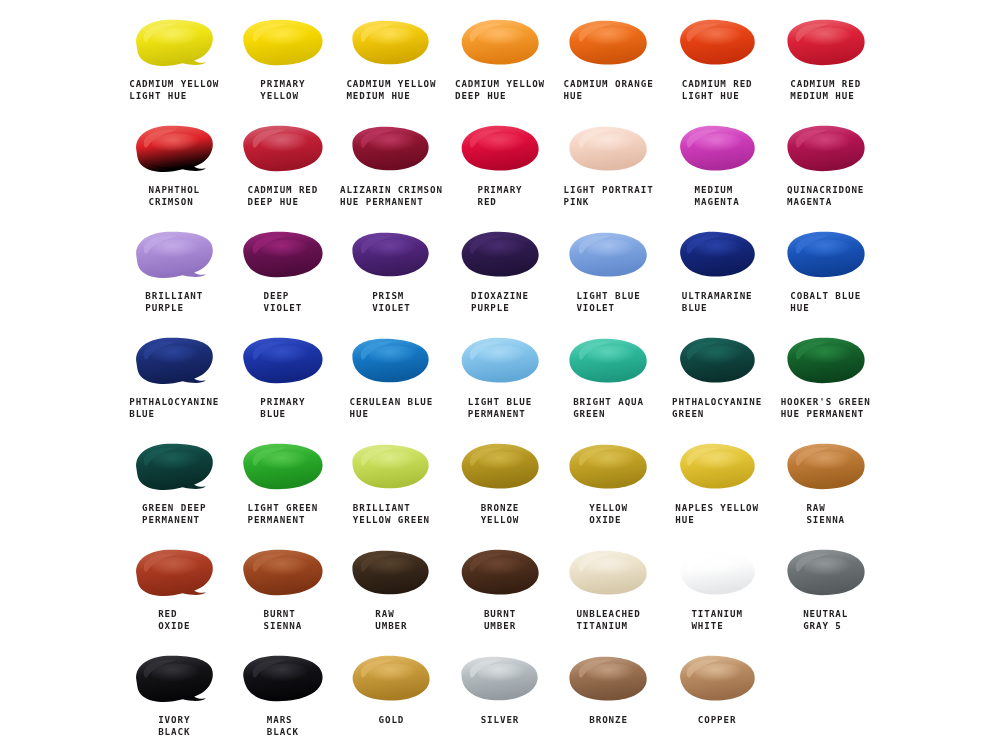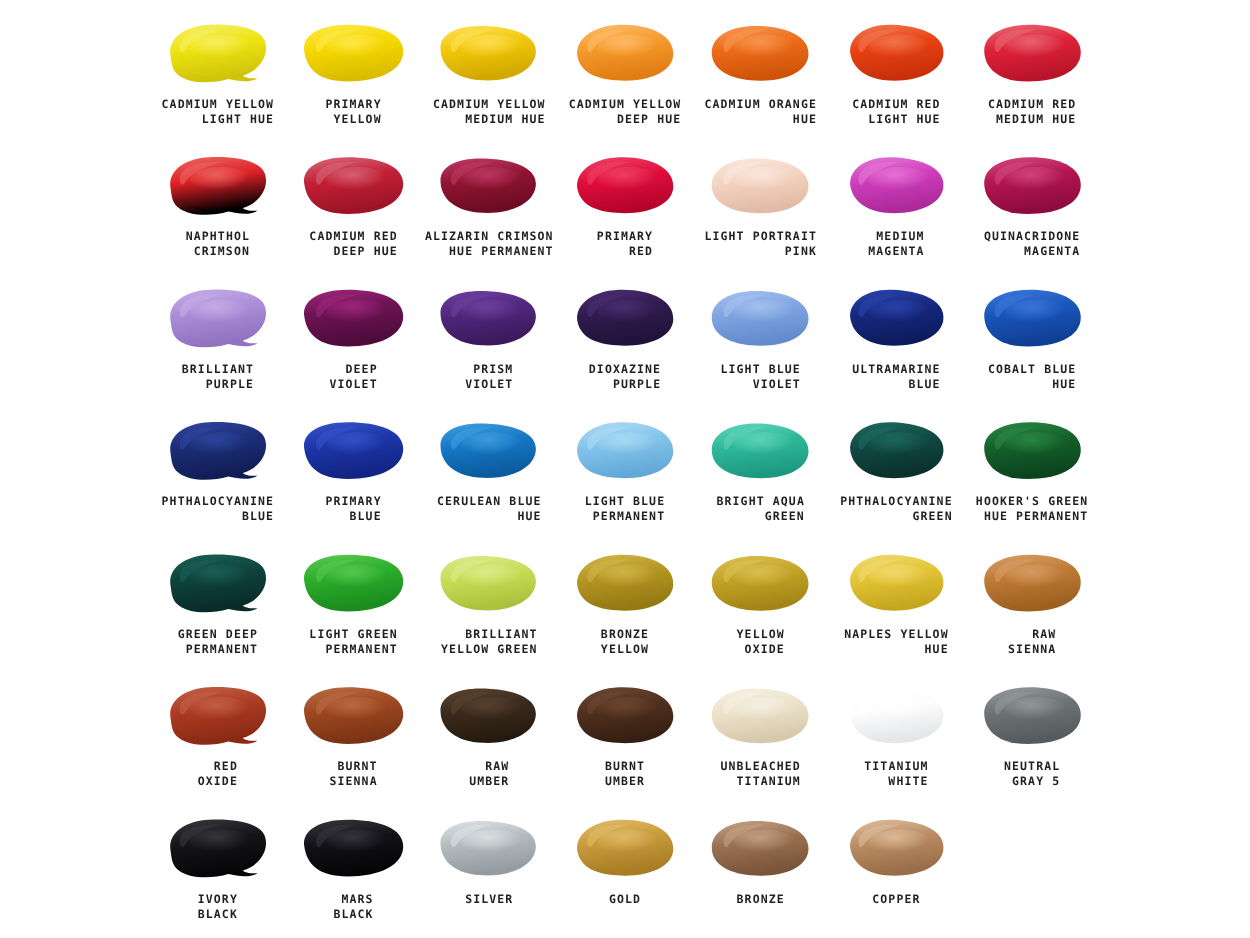--- a/index.html
+++ b/index.html
@@ -39,21 +39,21 @@
     justify-content: center;
     margin-top: 6px;
   }
   .blob-svg {
     display: block;
     width: 96px;
     height: 56px;
   }
   .swatch-label {
     margin-top: 6px;
-    text-align: right;
+    text-align: left;
     color: #231f20;
     font-size: 9.2px;
     line-height: 12.2px;
     letter-spacing: 0.9px;
     font-weight: 700;
     white-space: pre-line;
     text-transform: uppercase;
   }
 </style>
 </head>
@@ -1069,20 +1069,42 @@
           <path d="M24,44 C36,50 58,50 74,44 C60,52 38,53 24,44 Z" fill="#050507" opacity="0.5"></path>
         </svg>
       </div>
       <div class="swatch-label">MARS
 BLACK</div>
     </div>
     <div class="swatch-cell">
       <div class="blob-wrap">
         <svg class="blob-svg" viewBox="0 0 98 58" xmlns="http://www.w3.org/2000/svg">
           <defs>
+            <linearGradient id="g45" x1="0" y1="0" x2="0.25" y2="1">
+              <stop offset="0%" stop-color="#e4bd6b"></stop>
+              <stop offset="45%" stop-color="#c79a3c"></stop>
+              <stop offset="100%" stop-color="#a87d23"></stop>
+            </linearGradient>
+            <radialGradient id="h45" cx="0.42" cy="0.3" r="0.55">
+              <stop offset="0%" stop-color="#e4bd6b" stop-opacity="0.85"></stop>
+              <stop offset="100%" stop-color="#e4bd6b" stop-opacity="0"></stop>
+            </radialGradient>
+          </defs>
+          <path d="M10,33 C6,19 20,6 44,5 C70,4 90,14 89,30 C88,45 66,53 42,51 C24,50 13,44 10,33 Z" fill="url(#g45)"></path>
+          <path d="M18,20 C22,11 36,8 52,9 C40,13 28,17 22,26 C19,30 17,26 18,20 Z" fill="#e4bd6b" opacity="0.55"></path>
+          <ellipse cx="52" cy="24" rx="26" ry="11" fill="url(#h45)"></ellipse>
+          <path d="M24,44 C36,50 58,50 74,44 C60,52 38,53 24,44 Z" fill="#a87d23" opacity="0.5"></path>
+        </svg>
+      </div>
+      <div class="swatch-label">GOLD</div>
+    </div>
+    <div class="swatch-cell">
+      <div class="blob-wrap">
+        <svg class="blob-svg" viewBox="0 0 98 58" xmlns="http://www.w3.org/2000/svg">
+          <defs>
             <linearGradient id="g44" x1="0" y1="0" x2="0.25" y2="1">
               <stop offset="0%" stop-color="#dfe3e5"></stop>
               <stop offset="45%" stop-color="#b4bbbf"></stop>
               <stop offset="100%" stop-color="#949ca1"></stop>
             </linearGradient>
             <radialGradient id="h44" cx="0.42" cy="0.3" r="0.55">
               <stop offset="0%" stop-color="#dfe3e5" stop-opacity="0.85"></stop>
               <stop offset="100%" stop-color="#dfe3e5" stop-opacity="0"></stop>
             </radialGradient>
           </defs>
@@ -1091,42 +1113,20 @@
           <ellipse cx="52" cy="24" rx="26" ry="11" fill="url(#h44)"></ellipse>
           <path d="M24,44 C36,50 58,50 74,44 C60,52 38,53 24,44 Z" fill="#949ca1" opacity="0.5"></path>
         </svg>
       </div>
       <div class="swatch-label">SILVER</div>
     </div>
     <div class="swatch-cell">
       <div class="blob-wrap">
         <svg class="blob-svg" viewBox="0 0 98 58" xmlns="http://www.w3.org/2000/svg">
           <defs>
-            <linearGradient id="g45" x1="0" y1="0" x2="0.25" y2="1">
-              <stop offset="0%" stop-color="#e4bd6b"></stop>
-              <stop offset="45%" stop-color="#c79a3c"></stop>
-              <stop offset="100%" stop-color="#a87d23"></stop>
-            </linearGradient>
-            <radialGradient id="h45" cx="0.42" cy="0.3" r="0.55">
-              <stop offset="0%" stop-color="#e4bd6b" stop-opacity="0.85"></stop>
-              <stop offset="100%" stop-color="#e4bd6b" stop-opacity="0"></stop>
-            </radialGradient>
-          </defs>
-          <path d="M10,33 C6,19 20,6 44,5 C70,4 90,14 89,30 C88,45 66,53 42,51 C24,50 13,44 10,33 Z" fill="url(#g45)"></path>
-          <path d="M18,20 C22,11 36,8 52,9 C40,13 28,17 22,26 C19,30 17,26 18,20 Z" fill="#e4bd6b" opacity="0.55"></path>
-          <ellipse cx="52" cy="24" rx="26" ry="11" fill="url(#h45)"></ellipse>
-          <path d="M24,44 C36,50 58,50 74,44 C60,52 38,53 24,44 Z" fill="#a87d23" opacity="0.5"></path>
-        </svg>
-      </div>
-      <div class="swatch-label">GOLD</div>
-    </div>
-    <div class="swatch-cell">
-      <div class="blob-wrap">
-        <svg class="blob-svg" viewBox="0 0 98 58" xmlns="http://www.w3.org/2000/svg">
-          <defs>
             <linearGradient id="g46" x1="0" y1="0" x2="0.25" y2="1">
               <stop offset="0%" stop-color="#c7a487"></stop>
               <stop offset="45%" stop-color="#9a7152"></stop>
               <stop offset="100%" stop-color="#7a553a"></stop>
             </linearGradient>
             <radialGradient id="h46" cx="0.42" cy="0.3" r="0.55">
               <stop offset="0%" stop-color="#c7a487" stop-opacity="0.85"></stop>
               <stop offset="100%" stop-color="#c7a487" stop-opacity="0"></stop>
             </radialGradient>
           </defs>

